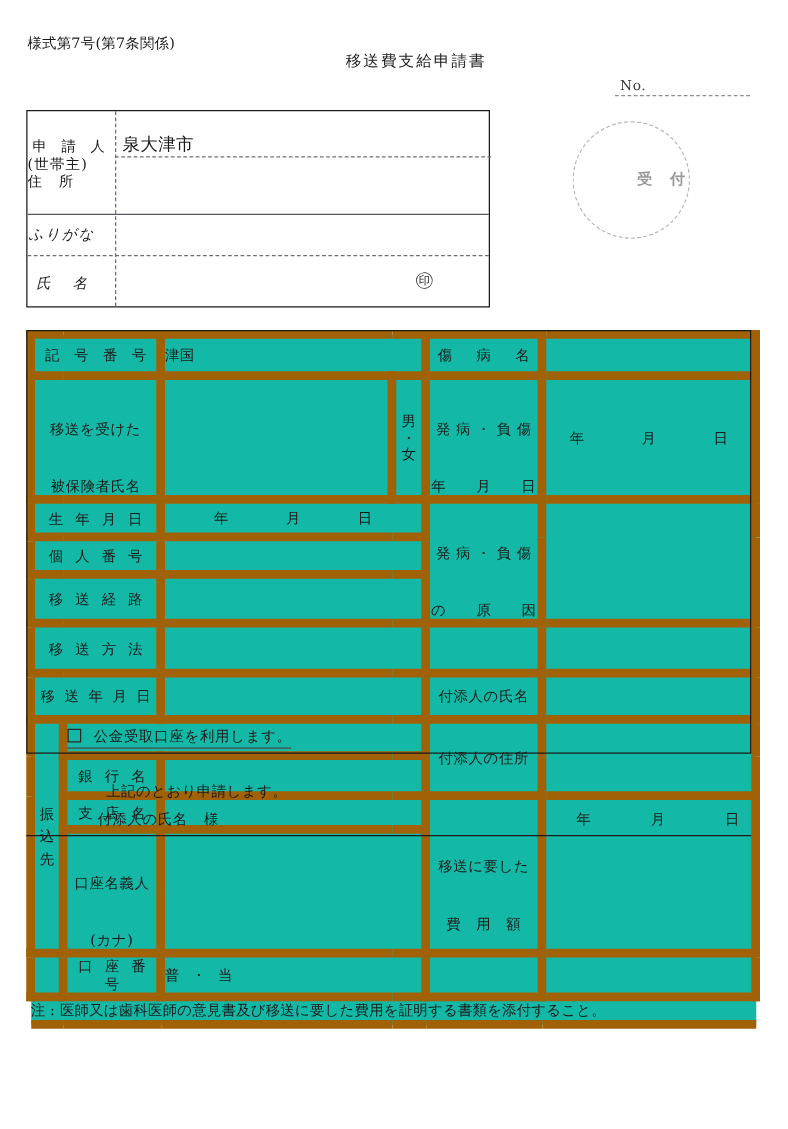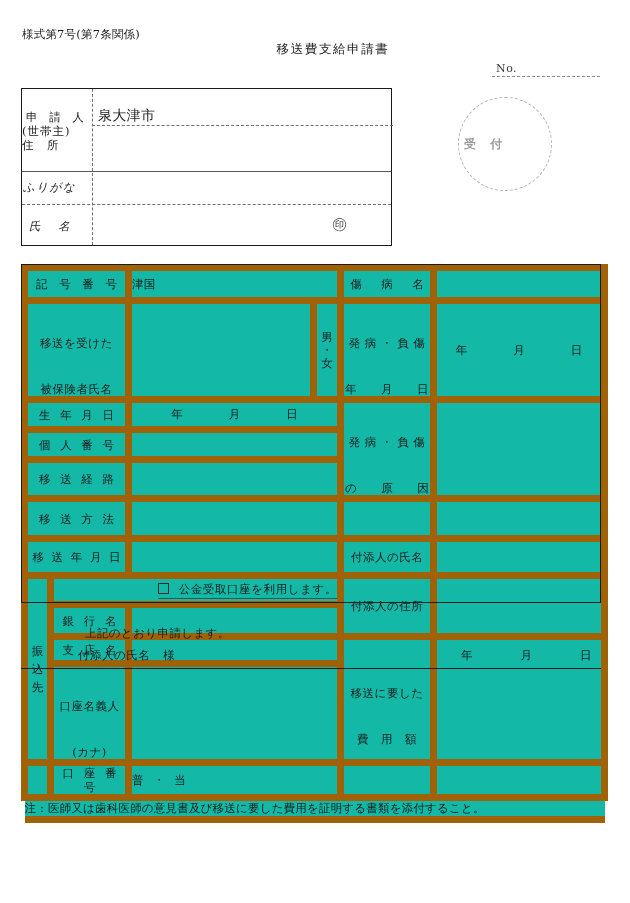--- a/index.html
+++ b/index.html
@@ -72,21 +72,21 @@
     border: 1.4px dashed #b4b4b4;
     border-radius: 50%;
     box-sizing: border-box;
   }
   .stamp-text {
     position: absolute;
     left: 0;
     top: 50%;
     width: 94px;
     transform: translateY(-50%);
-    text-align: left;
+    text-align: right;
     font-size: 12px;
     letter-spacing: 5px;
     padding-left: 5px;
     box-sizing: border-box;
     color: #9a9a9a;
     font-weight: bold;
   }
 
   
   .applicant-box {
@@ -216,21 +216,20 @@
   .vlabel {
     text-align: center;
     font-size: 11.5px;
     line-height: 18px;
   }
   .vlabel span { display: block; }
 
   .chk-row {
     padding: 3px 0 3px 8px;
     font-size: 11.5px;
-    text-align: right;
   }
   .chk-inner {
     display: inline-block;
     border-bottom: 1px solid #4a4a4a;
     padding-bottom: 1px;
     letter-spacing: 0.6px;
   }
   .chk-box {
     display: inline-block;
     width: 9px;

